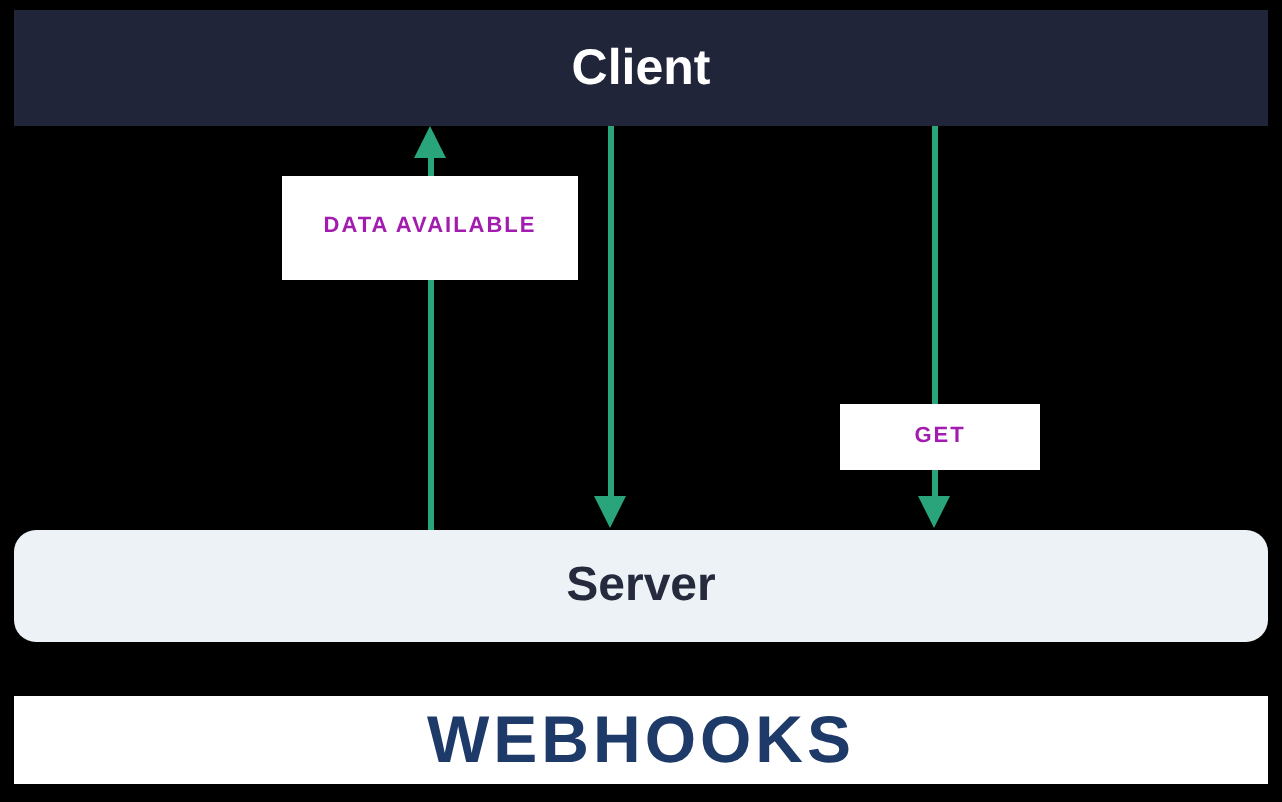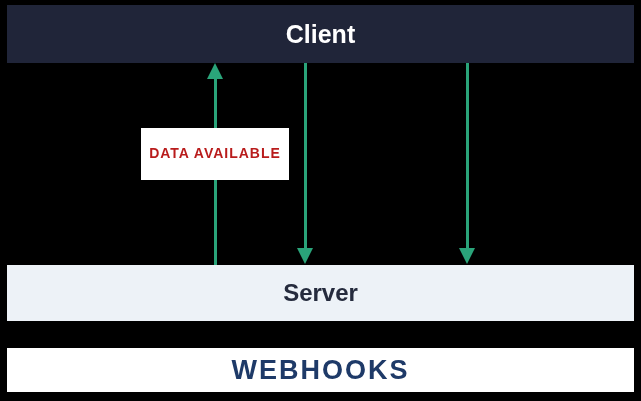--- a/index.html
+++ b/index.html
@@ -31,27 +31,28 @@
     background: #202539;
     color: #FFFFFF;
     font-size: 25px;
   }
   .server-bar {
     top: 265px;
     height: 56px;
     background: #EDF2F7;
     color: #252B3D;
     font-size: 24px;
+    border-radius: 11px;
   }
   .webhooks-bar {
     top: 348px;
     height: 44px;
     background: #FFFFFF;
     color: #1E3A68;
-    font-size: 27px;
+    font-size: 33px;
     letter-spacing: 2px;
   }
   .stem {
     position: absolute;
     width: 3px;
     background: #2AA47A;
   }
   .stem-up    { left: 214px; top: 76px;  height: 189px; }
   .stem-mid   { left: 304px; top: 63px;  height: 187px; }
   .stem-right { left: 466px; top: 63px;  height: 187px; }
@@ -74,30 +75,29 @@
   }
   .head-down-right {
     left: 459px; top: 248px;
     border-left: 8px solid transparent;
     border-right: 8px solid transparent;
     border-top: 16px solid #2AA47A;
   }
   .msg-label {
     position: absolute;
     background: #FFFFFF;
-    color: #b91c1c;
+    color: #a21caf;
     font-weight: bold;
-    font-size: 14px;
+    font-size: 11px;
     letter-spacing: 1px;
     display: flex;
     align-items: center;
     justify-content: center;
     text-align: center;
     line-height: 1.55;
-    margin-top: 40px;
   }
   .label-data-available {
     left: 141px; top: 88px;
     width: 148px; height: 52px;
   }
   .label-200-ok {
     left: 258px; top: 202px;
     width: 102px; height: 33px;
   }
   .label-get {
@@ -128,14 +128,17 @@
 
   <div class="bar webhooks-bar">
     <span>WEBHOOKS</span>
   </div>
 
   <div class="msg-label label-data-available">
     <span>DATA AVAILABLE</span>
   </div>
 
 
+  <div class="msg-label label-get">
+    <span>GET</span>
+  </div>
 
 </div>
 
 </body></html>

